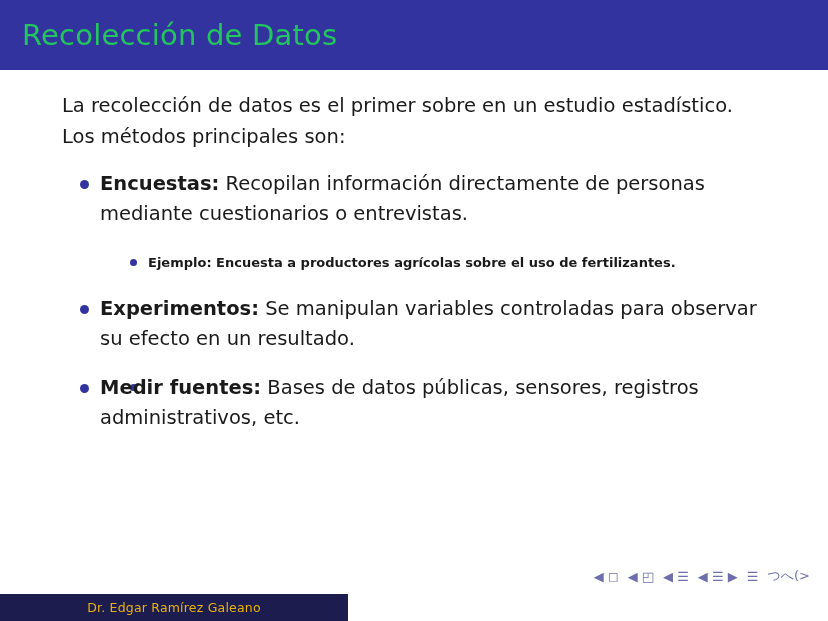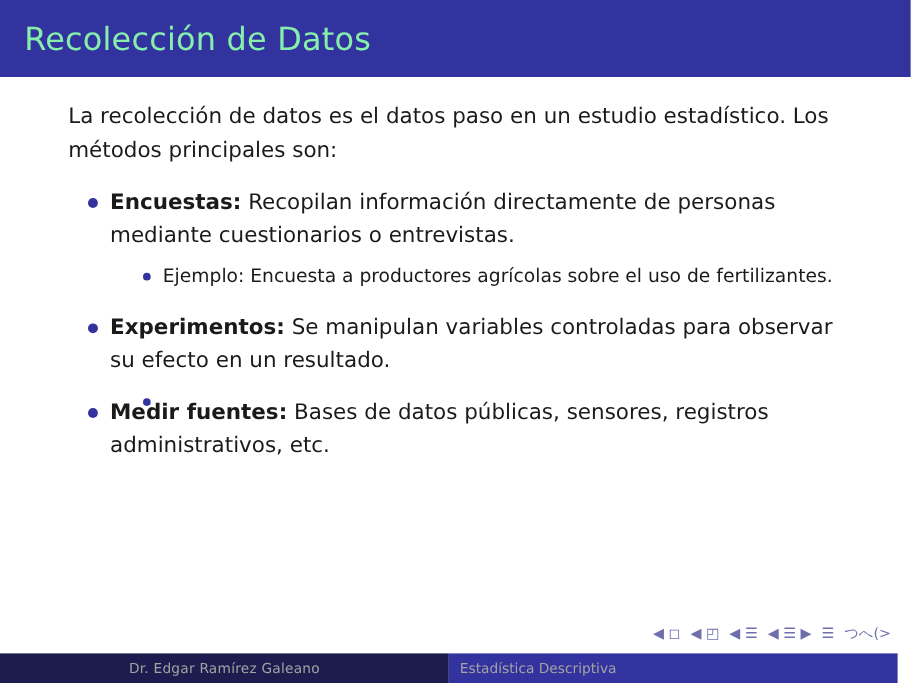--- a/index.html
+++ b/index.html
@@ -25,21 +25,21 @@
     top: 0;
     left: 0;
     width: 828px;
     height: 70px;
     background: #3333a0;
   }
   .title-text {
     position: absolute;
     left: 22px;
     top: 18px;
-    color: #86efac;
+    color: #22c55e;
     font-size: 29px;
     font-weight: normal;
     letter-spacing: 0.2px;
     font-family: "DejaVu Sans", sans-serif;
   }
   .content {
     position: absolute;
     top: 70px;
     left: 0;
     width: 828px;
@@ -77,24 +77,24 @@
   .lead {
     font-weight: bold;
   }
   ul.level2 {
     list-style: none;
     margin: 6px 0 0 0;
     padding: 0 0 0 48px;
   }
   ul.level2 > li {
     position: relative;
-    margin-top: 8px;
-    font-size: 17px;
+    margin-top: 19px;
+    font-size: 13px;
     line-height: 29px;
-    font-weight: normal;
+    font-weight: bold;
   }
   ul.level2 > li > .bullet2 {
     position: absolute;
     left: -18px;
     top: 11px;
     width: 7px;
     height: 7px;
     border-radius: 50%;
     background: #3333a0;
   }
@@ -114,25 +114,25 @@
   }
   .nav-icons .grp {
     display: flex;
     align-items: center;
     gap: 3px;
   }
   .footer {
     position: absolute;
     left: 0;
     bottom: 0;
-    width: 816px;
+    width: 696px;
     height: 27px;
     display: flex;
     font-size: 12.5px;
-    color: #a3a3a3;
+    color: #eab308;
   }
   .footer-author {
     width: 50%;
     background: #1c1c4e;
     display: flex;
     align-items: center;
     justify-content: center;
     letter-spacing: 0.2px;
   }
   .footer-subject {
@@ -148,21 +148,21 @@
 <body>
 
 <div class="slide">
 
   <div class="title-bar">
     <div class="title-text">Recolección de Datos</div>
   </div>
 
   <div class="content">
 
-    <p class="intro">La recolección de datos es el datos paso en un estudio estadístico. Los métodos principales son:</p>
+    <p class="intro">La recolección de datos es el primer sobre en un estudio estadístico. Los métodos principales son:</p>
 
     <ul class="level1">
 
       <li>
         <span class="bullet1"></span>
         <span class="lead">Encuestas:</span><span class="item-text"> Recopilan información directamente de personas mediante cuestionarios o entrevistas.</span>
         <ul class="level2">
           <li>
             <span class="bullet2"></span>
             <span>Ejemplo: Encuesta a productores agrícolas sobre el uso de fertilizantes.</span>
@@ -192,16 +192,15 @@
     <span class="grp">◀ ◻</span>
     <span class="grp">◀ ◰</span>
     <span class="grp">◀ ☰</span>
     <span class="grp">◀ ☰ ▶</span>
     <span class="grp">☰</span>
     <span class="grp">つへ(&gt;</span>
   </div>
 
   <div class="footer">
     <div class="footer-author">Dr. Edgar Ramírez Galeano</div>
-    <div class="footer-subject">Estadística Descriptiva</div>
   </div>
 
 </div>
 
 </body></html>

